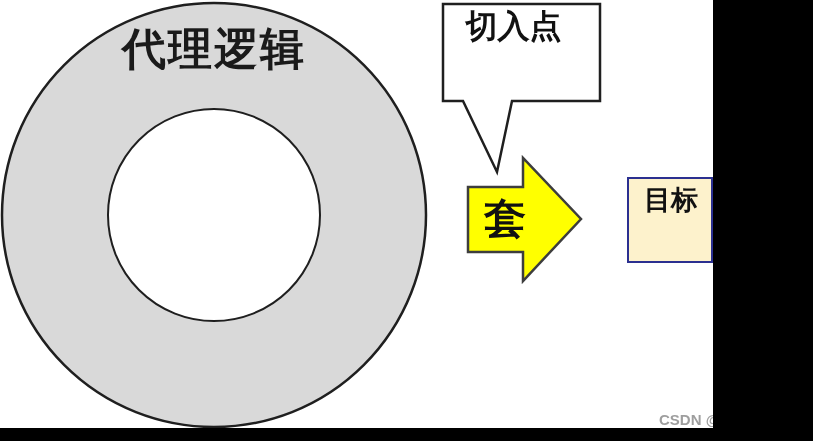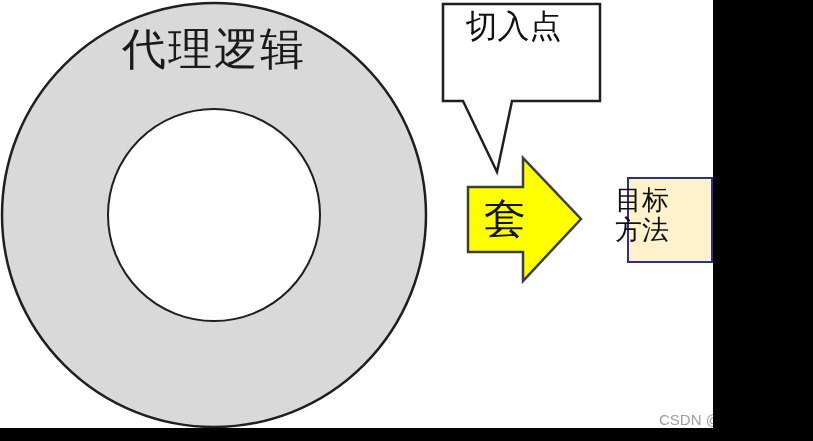--- a/index.html
+++ b/index.html
@@ -4,40 +4,41 @@
 <style>
   html, body { margin: 0; padding: 0; background: #ffffff; }
   .canvas {
     position: relative;
     width: 813px;
     height: 441px;
     background: #ffffff;
     overflow: hidden;
     font-family: "Liberation Sans", "DejaVu Sans", sans-serif;
     color: #1a1a1a;
+    font-weight: bold;
   }
   .shapes { position: absolute; left: 0; top: 0; }
   .label { position: absolute; text-align: center; white-space: nowrap; }
   .donut-label {
     left: 64px; top: 24px; width: 300px;
     font-size: 44px; line-height: 50px; letter-spacing: 2px;
     color: #1a1a1a;
   }
   .callout-text {
     left: 443px; top: 4px; width: 141px;
     font-size: 32px; line-height: 45px;
     color: #111111;
   }
   .arrow-label {
     left: 465px; top: 195px; width: 80px;
     font-size: 42px; line-height: 48px;
     color: #111111;
   }
   .target-text {
-    left: 600px; top: 185px; width: 84px;
+    left: 629px; top: 185px; width: 84px;
     font-size: 27px; line-height: 30px;
     color: #111111;
   }
   .watermark {
     left: 659px; top: 411px;
     position: absolute;
     font-size: 15px; line-height: 18px;
     color: #9e9e9e;
     text-align: left;
     z-index: 2;
@@ -77,21 +78,20 @@
   <div class="label donut-label">代理逻辑</div>
 
   <div class="label callout-text">
     <div>切入点</div>
   </div>
 
   <div class="label arrow-label">套</div>
 
   <div class="label target-text">
     <div>目标</div>
-    <div>方法</div>
   </div>
 
   <div class="watermark">CSDN @</div>
 
   <div class="black-col"></div>
   <div class="black-bottom"></div>
 
 </div>
 
 </body></html>

